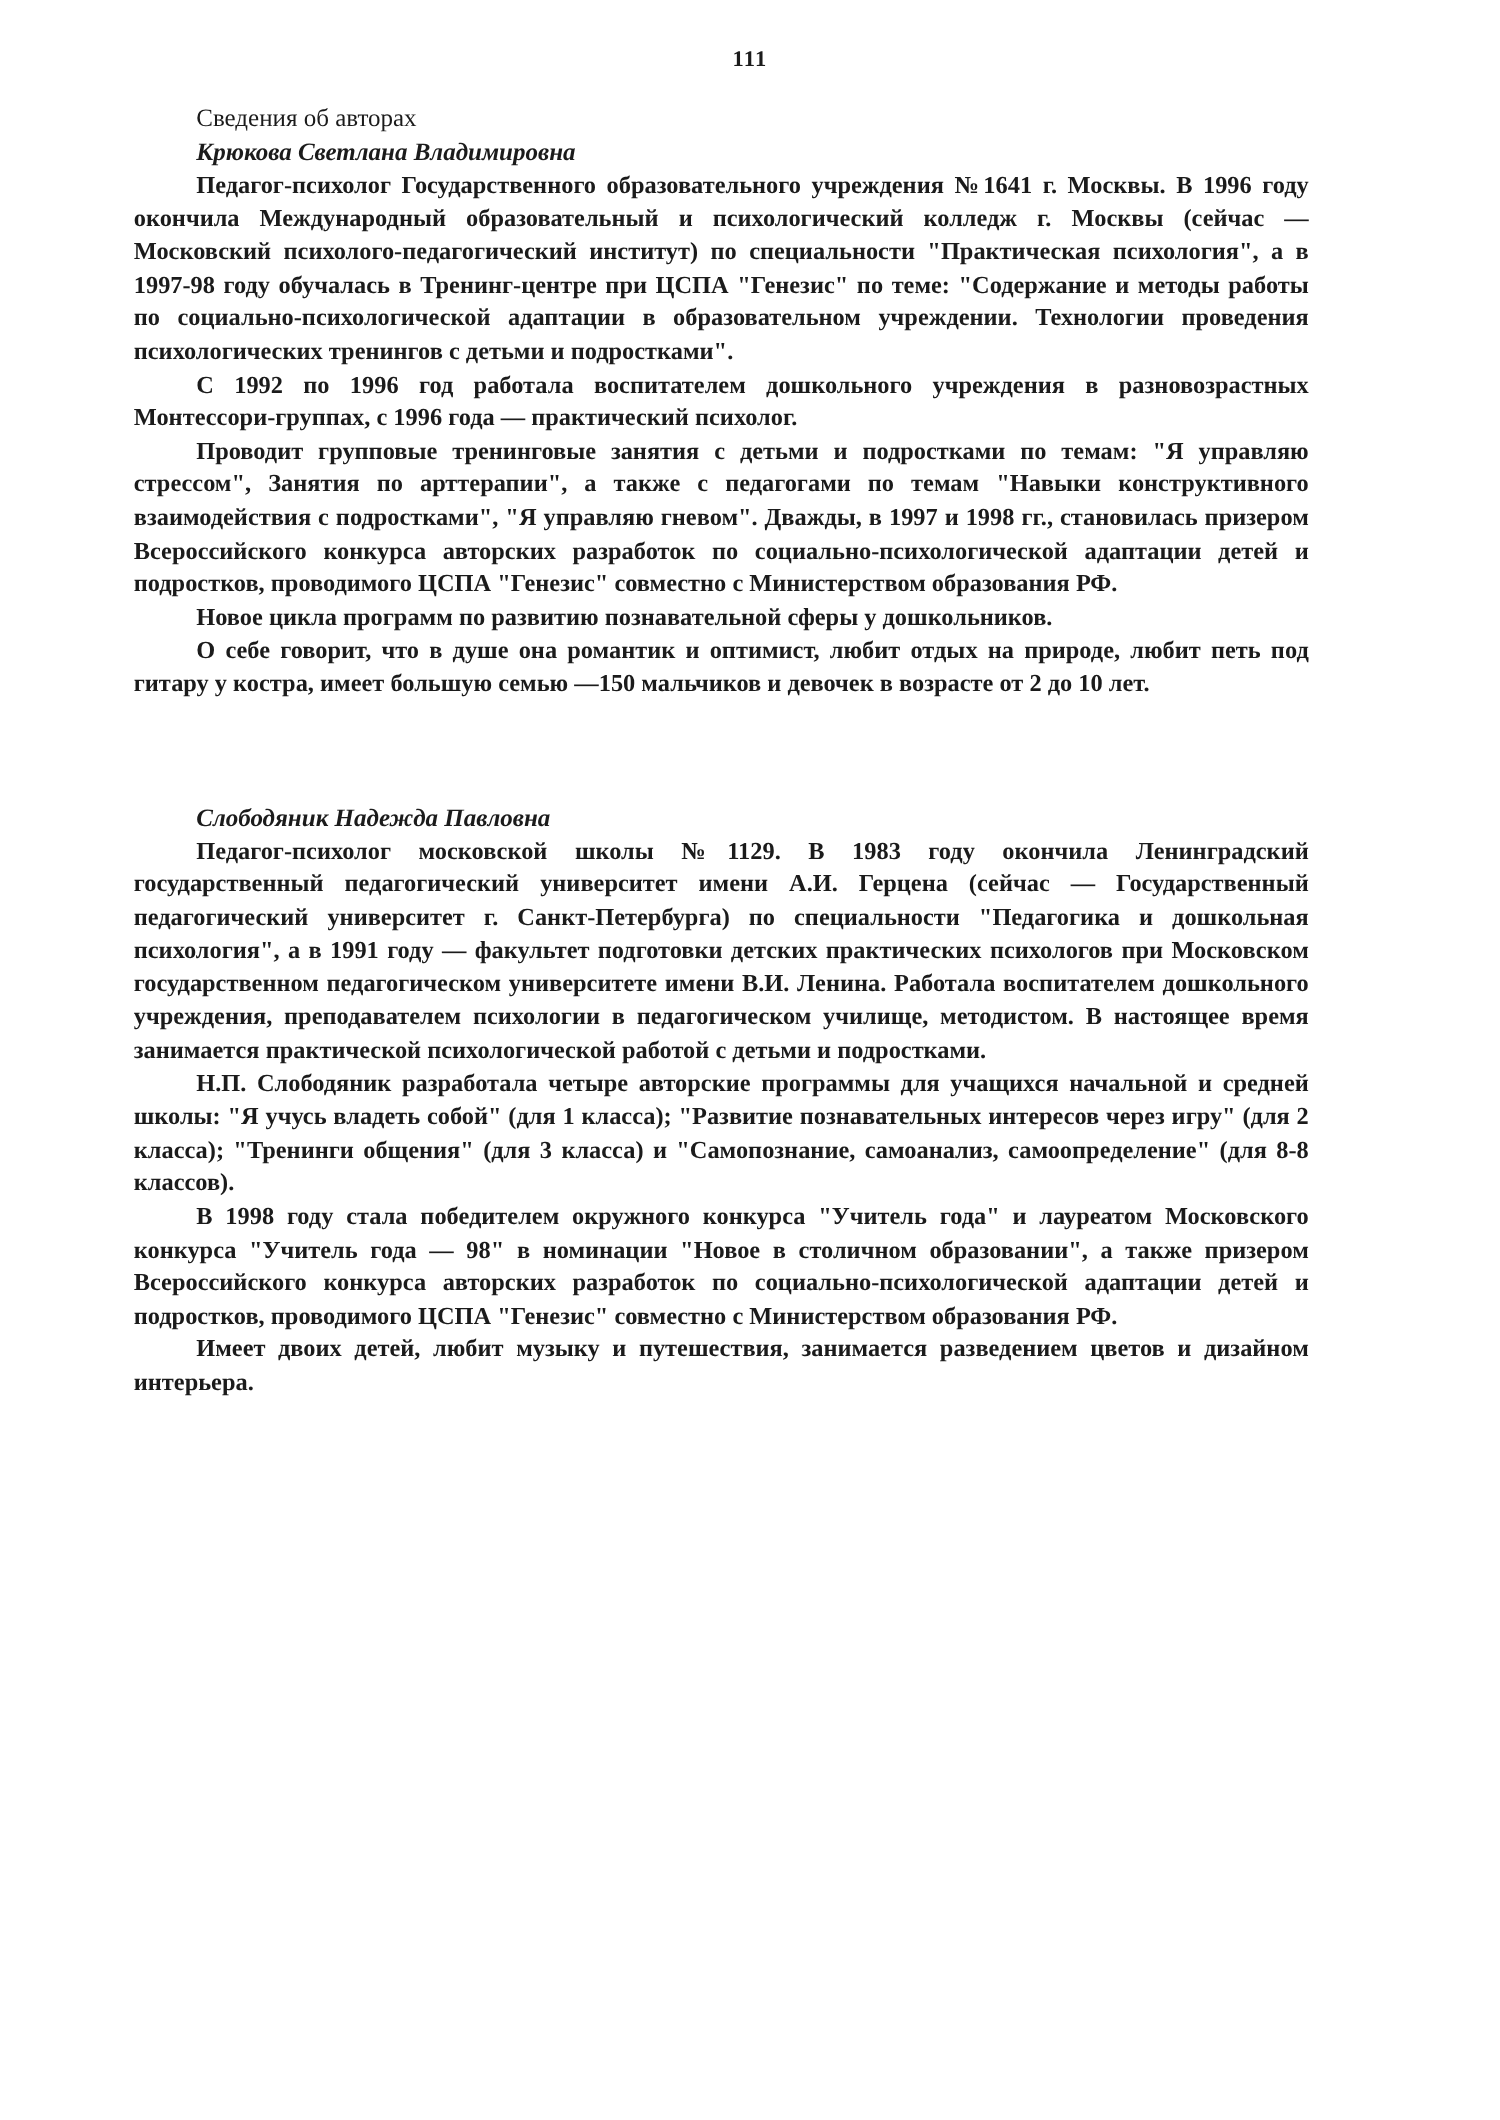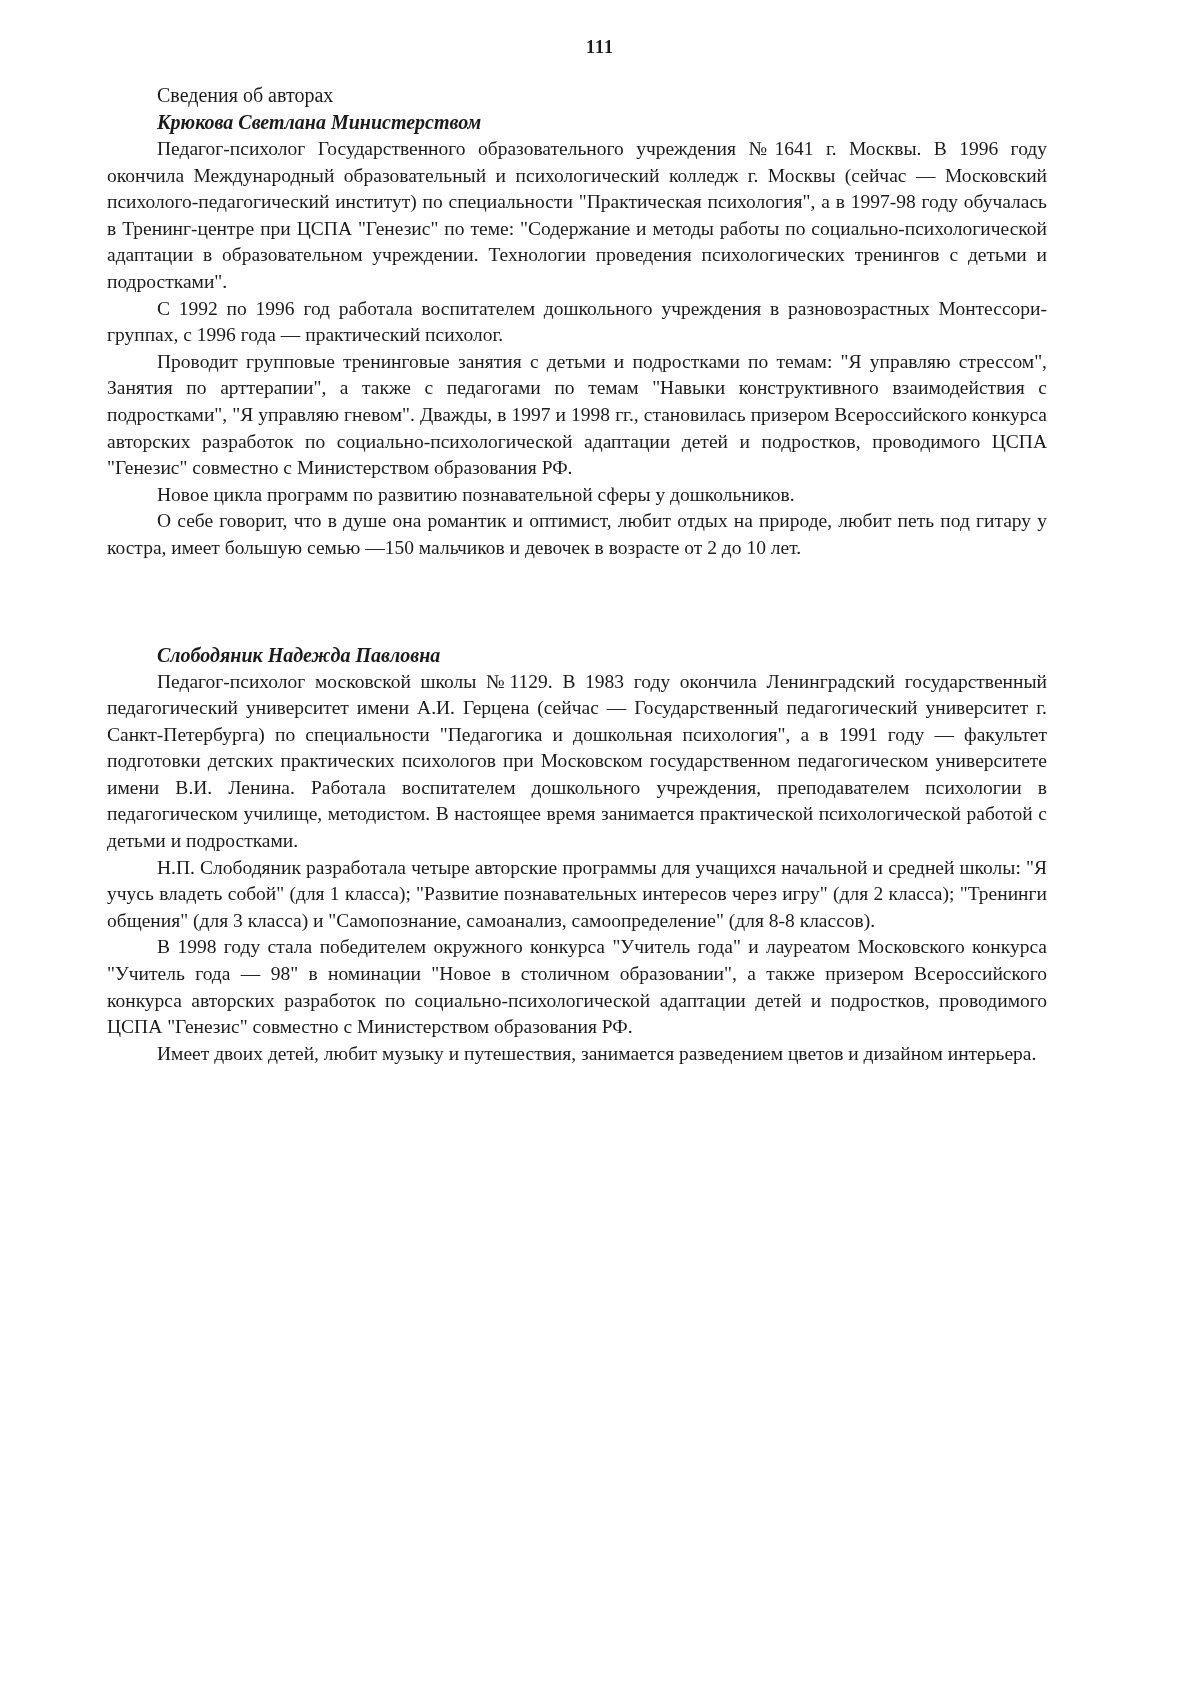--- a/index.html
+++ b/index.html
@@ -43,38 +43,39 @@
     line-height: 27px;
     padding-left: 50px;
     margin: 0;
   }
   .bio p {
     margin: 0;
     font-size: 19.5px;
     line-height: 26.6px;
     text-align: justify;
     text-indent: 50px;
+    font-weight: bold;
   }
   .author-block + .author-block {
     margin-top: 80px;
   }
 </style>
 </head>
 <body>
 
 <div class="page">
 
   <div class="page-number">111</div>
 
   <div class="content">
 
     <div class="section-title">Сведения об авторах</div>
 
     <div class="author-block">
-      <div class="author-name">Крюкова Светлана Министерством</div>
+      <div class="author-name">Крюкова Светлана Владимировна</div>
       <div class="bio">
         <p>Педагог-психолог Государственного образовательного учреждения №1641 г. Москвы. В 1996 году окончила Международный образовательный и психологический колледж г. Москвы (сейчас — Московский психолого-педагогический институт) по специальности "Практическая психология", а в 1997-98 году обучалась в Тренинг-центре при ЦСПА "Генезис" по теме: "Содержание и методы работы по социально-психологической адаптации в образовательном учреждении. Технологии проведения психологических тренингов с детьми и подростками".</p>
         <p>С 1992 по 1996 год работала воспитателем дошкольного учреждения в разновозрастных Монтессори-группах, с 1996 года — практический психолог.</p>
         <p>Проводит групповые тренинговые занятия с детьми и подростками по темам: "Я управляю стрессом", Занятия по арттерапии", а также с педагогами по темам "Навыки конструктивного взаимодействия с подростками", "Я управляю гневом". Дважды, в 1997 и 1998 гг., становилась призером Всероссийского конкурса авторских разработок по социально-психологической адаптации детей и подростков, проводимого ЦСПА "Генезис" совместно с Министерством образования РФ.</p>
         <p>Новое цикла программ по развитию познавательной сферы у дошкольников.</p>
         <p>О себе говорит, что в душе она романтик и оптимист, любит отдых на природе, любит петь под гитару у костра, имеет большую семью —150 мальчиков и девочек в возрасте от 2 до 10 лет.</p>
       </div>
     </div>
 
     <div class="author-block">

